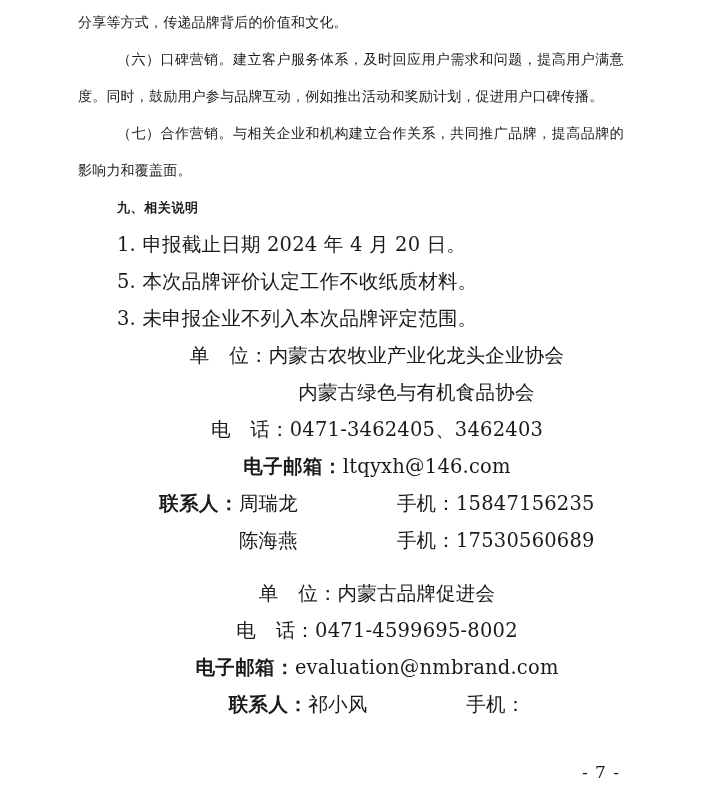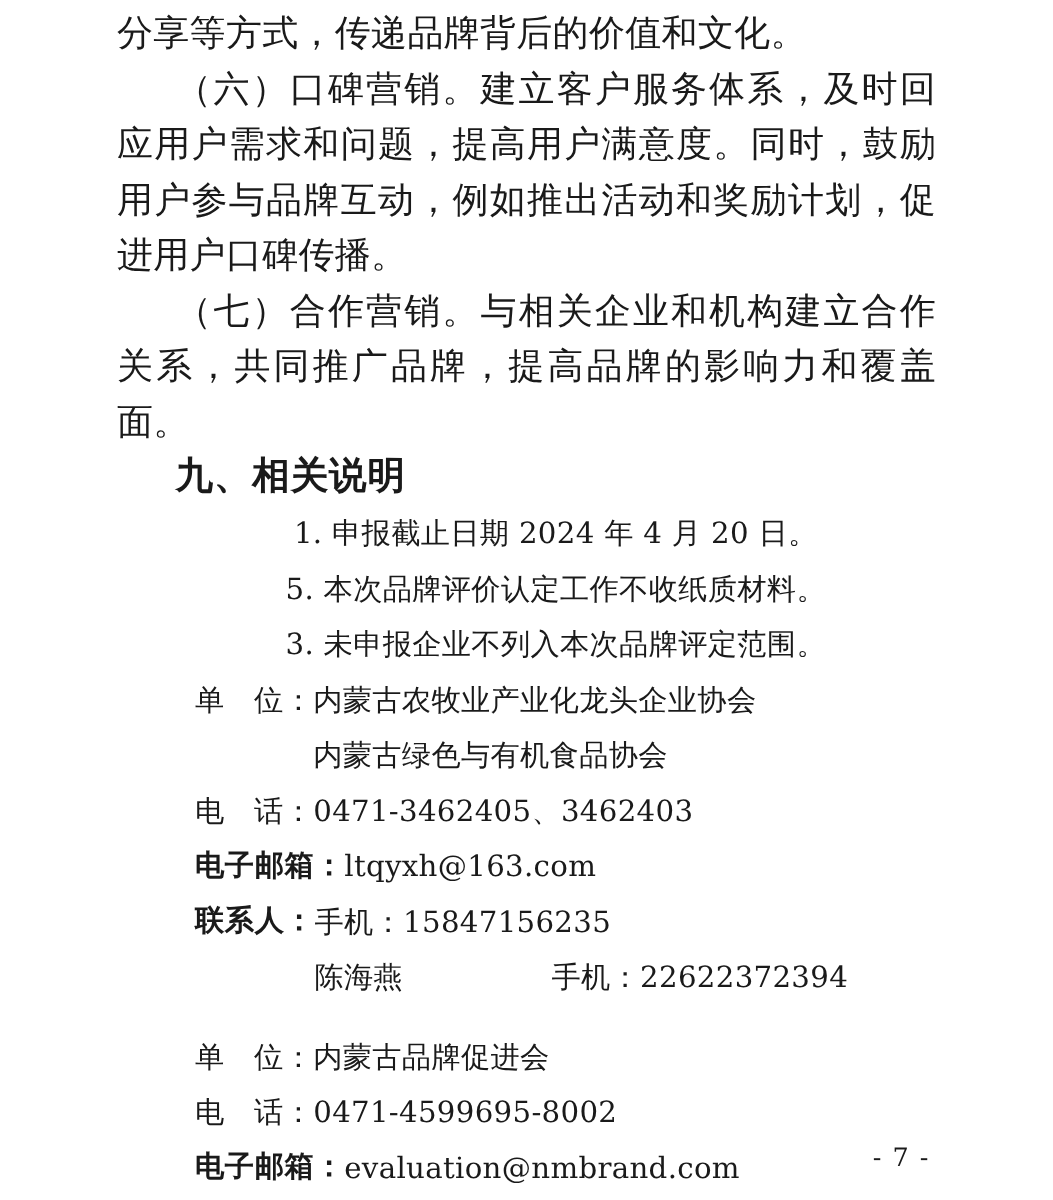--- a/index.html
+++ b/index.html
@@ -16,61 +16,61 @@
     overflow: hidden;
   }
   .page {
     position: relative;
     width: 702px;
     height: 800px;
     box-sizing: border-box;
     padding: 0px 78px 0 78px;
   }
   .para {
-    font-size: 24px;
+    font-size: 14px;
     line-height: 37px;
     text-align: justify;
     text-justify: inter-ideograph;
     letter-spacing: 0.2px;
     margin: 0;
     word-break: break-all;
   }
   .para.indent {
     text-indent: 39px;
   }
   .para.first {
     margin-top: 4px;
   }
   .heading {
-    font-size: 25px;
+    font-size: 13px;
     line-height: 37px;
     font-weight: bold;
-    font-family: Liberation Mono, monospace;
+    font-family: Liberation Sans, sans-serif;
     margin: 0;
     text-indent: 39px;
     letter-spacing: 0.6px;
   }
   .item {
     font-size: 19.5px;
     line-height: 37px;
     margin: 0;
     text-indent: 39px;
     letter-spacing: 0.2px;
-    text-align: center;
   }
   .contact-block {
     margin: 0;
   }
   .crow {
     font-size: 19.5px;
     line-height: 37px;
     margin: 0;
     padding-left: 52px;
     display: flex;
     letter-spacing: 0.2px;
+    justify-content: center;
   }
   .crow .label {
     white-space: pre;
     flex: 0 0 auto;
   }
   .crow .label.bold {
     font-family: Liberation Sans, sans-serif;
     font-weight: bold;
     letter-spacing: 0.4px;
   }
@@ -123,32 +123,33 @@
     <div class="crow">
       <span class="label" style="visibility:hidden">单　位：</span>
       <span class="value">内蒙古绿色与有机食品协会</span>
     </div>
     <div class="crow">
       <span class="label">电　话：</span>
       <span class="value">0471-3462405、3462403</span>
     </div>
     <div class="crow">
       <span class="label bold">电子邮箱：</span>
-      <span class="value">ltqyxh@163.com</span>
+      <span class="value">ltqyxh@146.com</span>
     </div>
     <div class="crow">
       <span class="label bold">联系人：</span>
+      <span class="value cont-name">周瑞龙</span>
       <span class="label">手机：</span>
       <span class="value">15847156235</span>
     </div>
     <div class="crow">
       <span class="label bold" style="visibility:hidden">联系人：</span>
       <span class="value cont-name">陈海燕</span>
       <span class="label">手机：</span>
-      <span class="value">22622372394</span>
+      <span class="value">17530560689</span>
     </div>
   </div>
 
   <div class="gap"></div>
 
   <div class="contact-block">
     <div class="crow">
       <span class="label">单　位：</span>
       <span class="value">内蒙古品牌促进会</span>
     </div>

